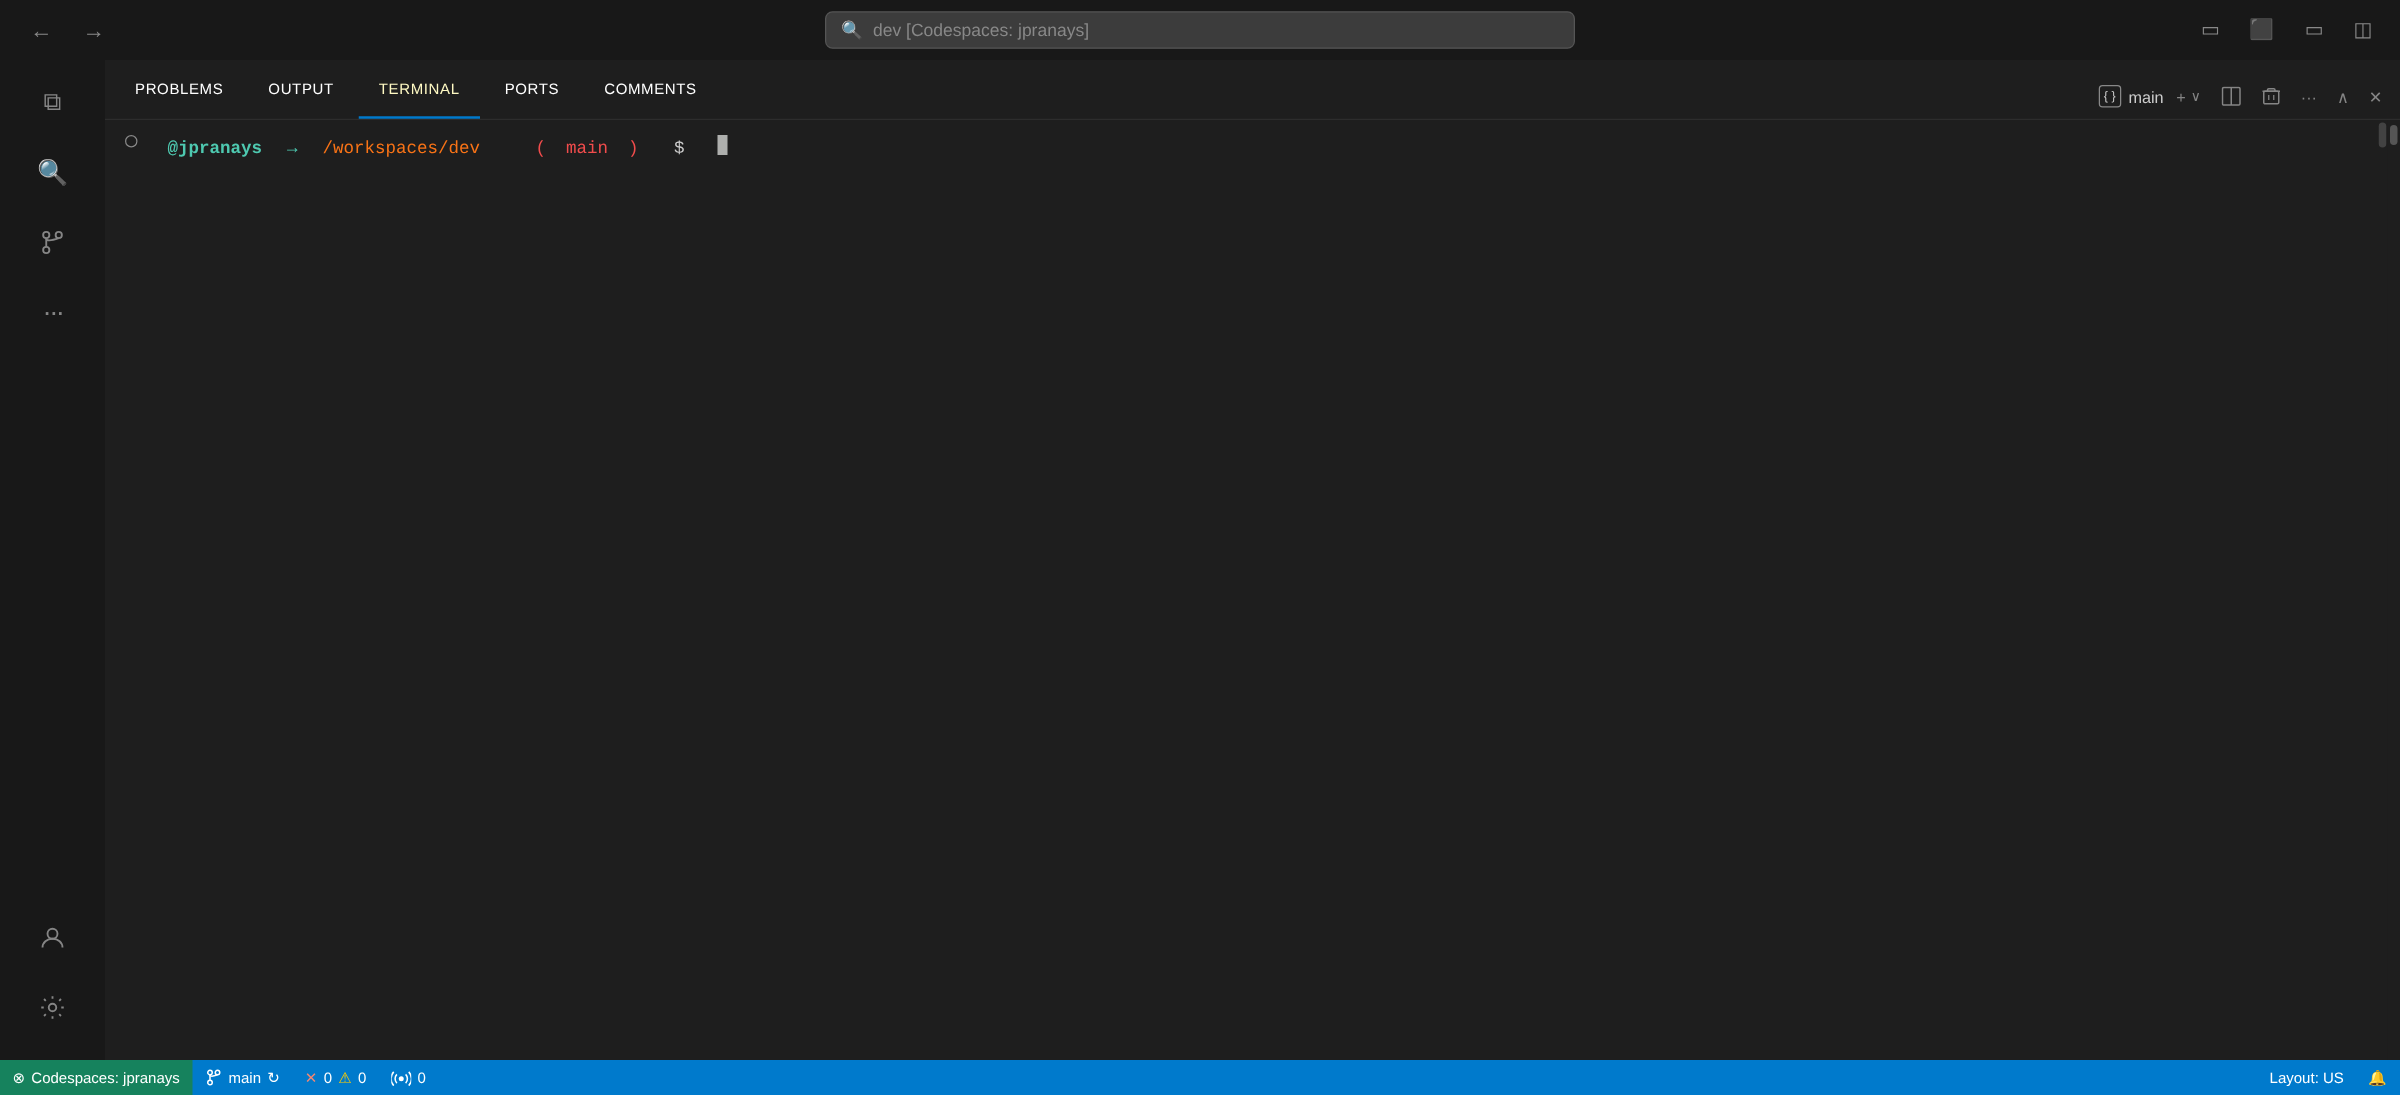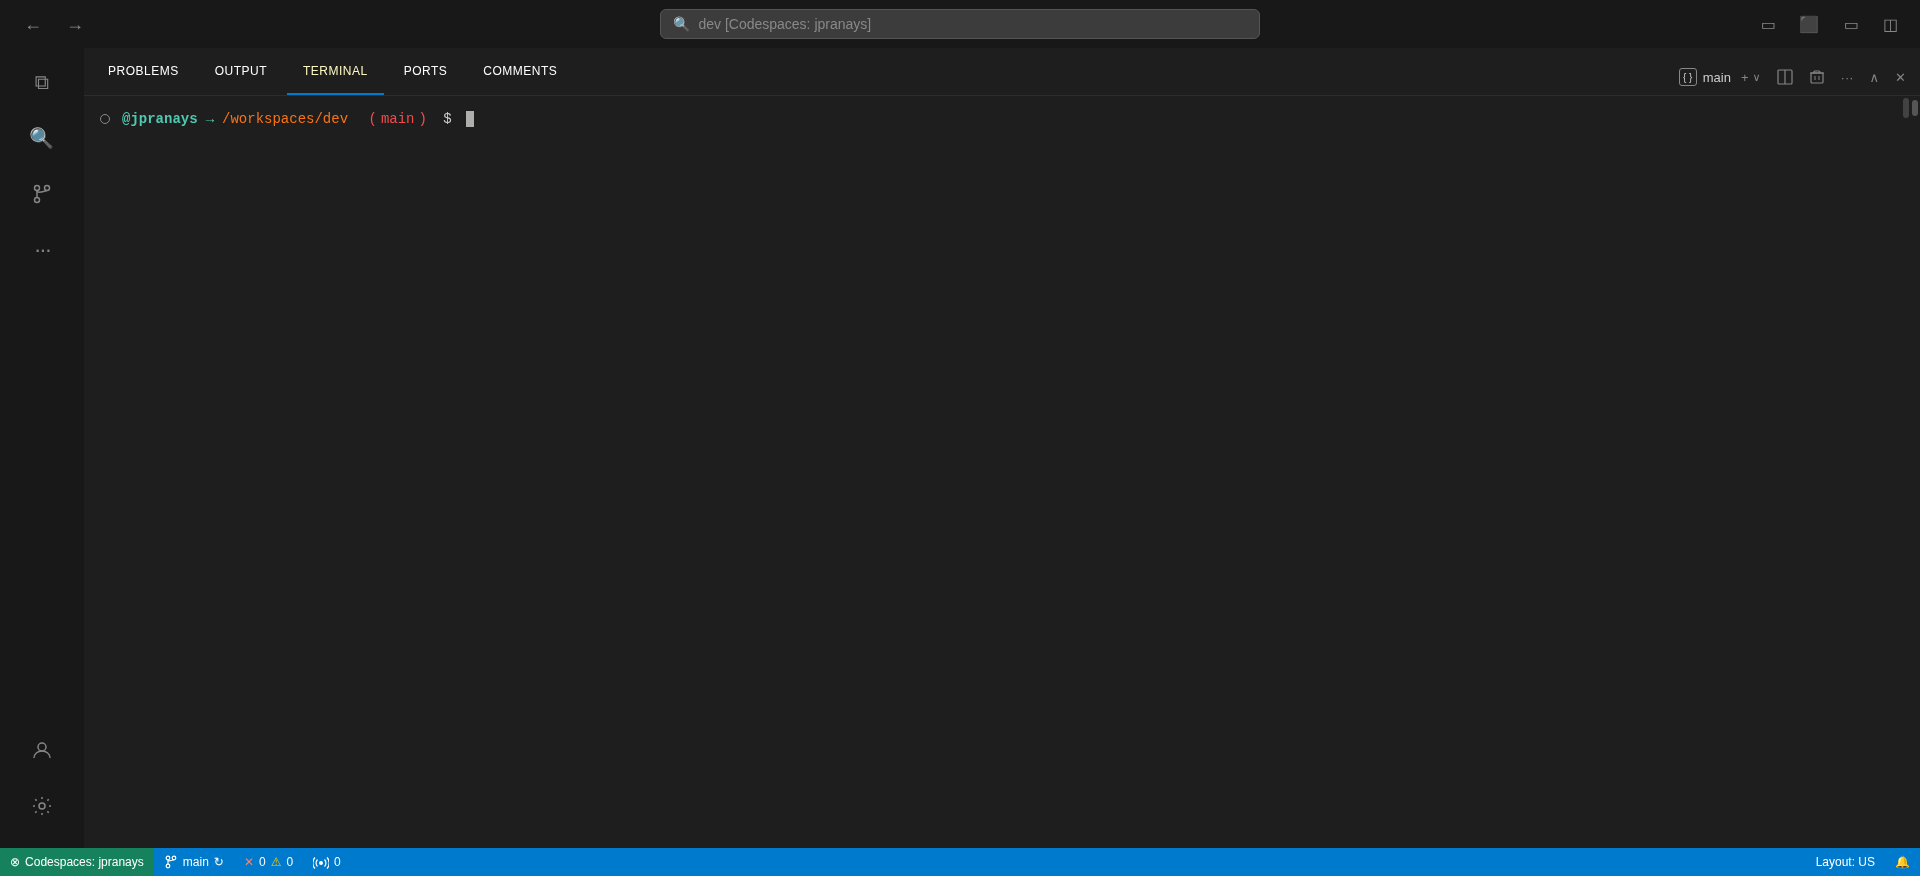--- a/index.html
+++ b/index.html
@@ -183,22 +183,22 @@
       flex: 1;
       background: #1e1e1e;
       padding: 12px 16px;
       font-family: 'Courier New', Consolas, monospace;
       font-size: 14px;
       position: relative;
       overflow: hidden;
     }
     .terminal-line {
       display: flex;
-      align-items: center;
-      gap: 4px;
+      align-items: flex-start;
+      gap: 16px;
       line-height: 1.6;
     }
     .term-dot {
       width: 10px;
       height: 10px;
       border-radius: 50%;
       border: 1px solid #888;
       display: inline-block;
       margin-right: 8px;
     }

